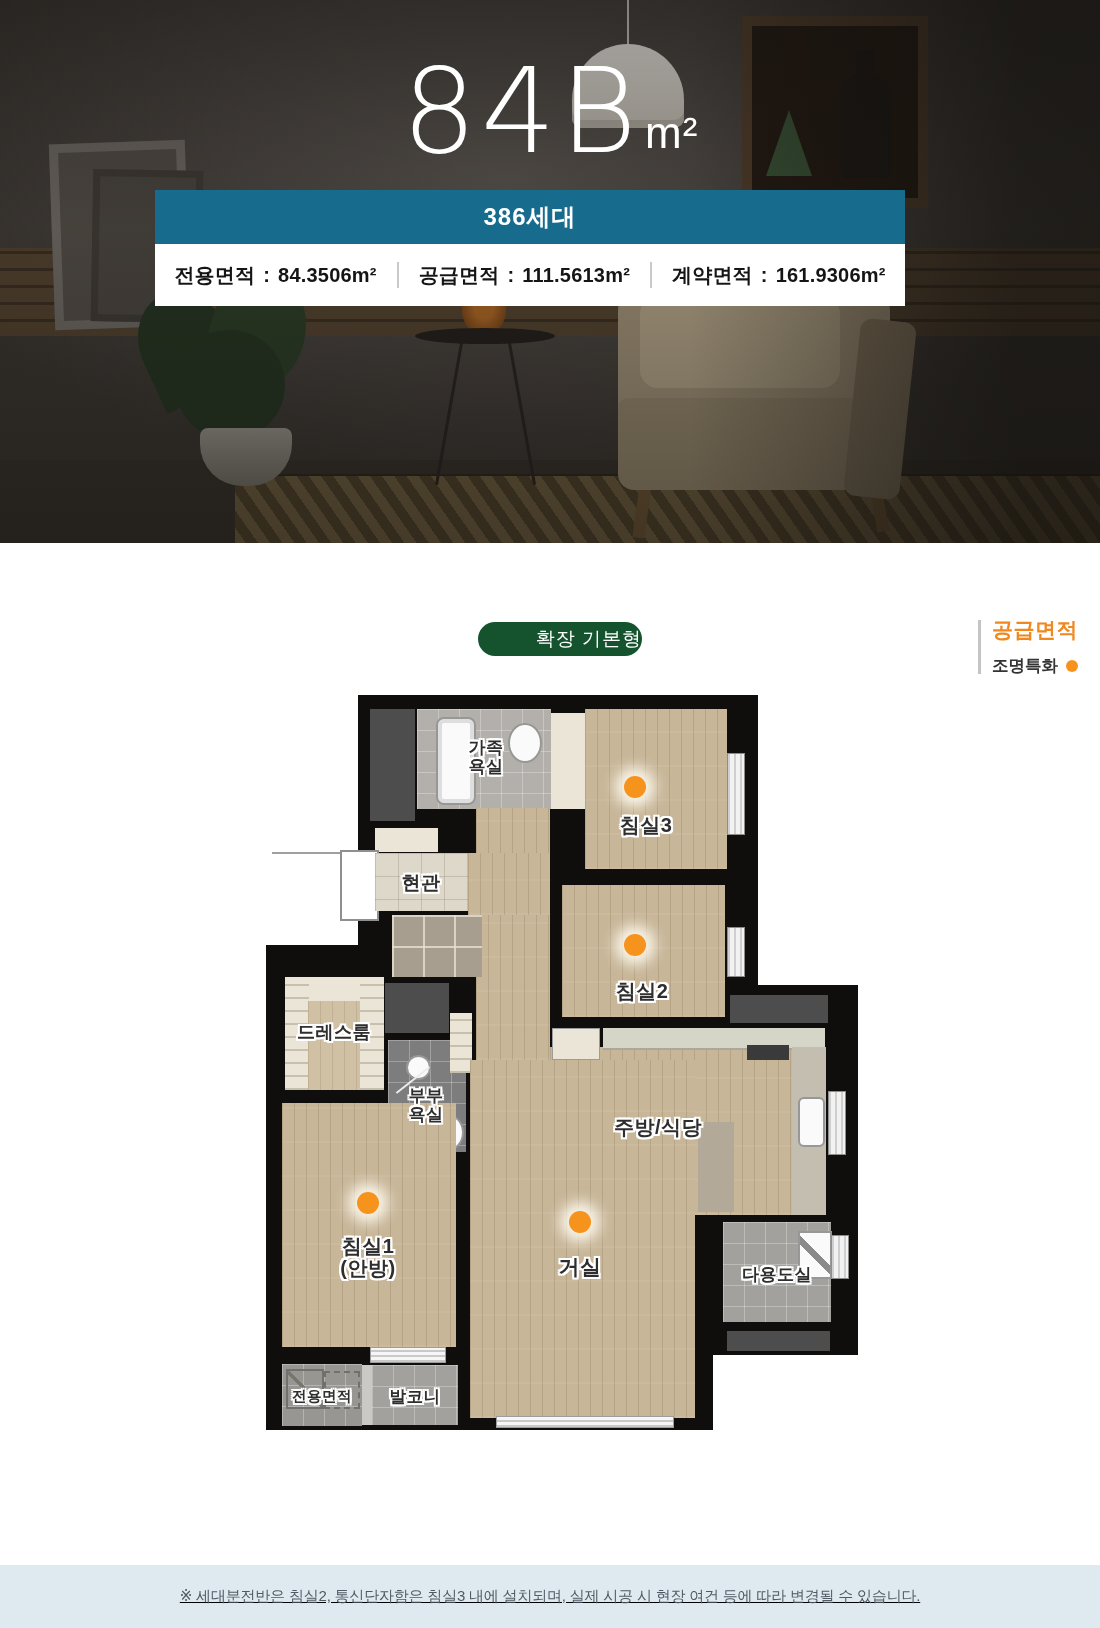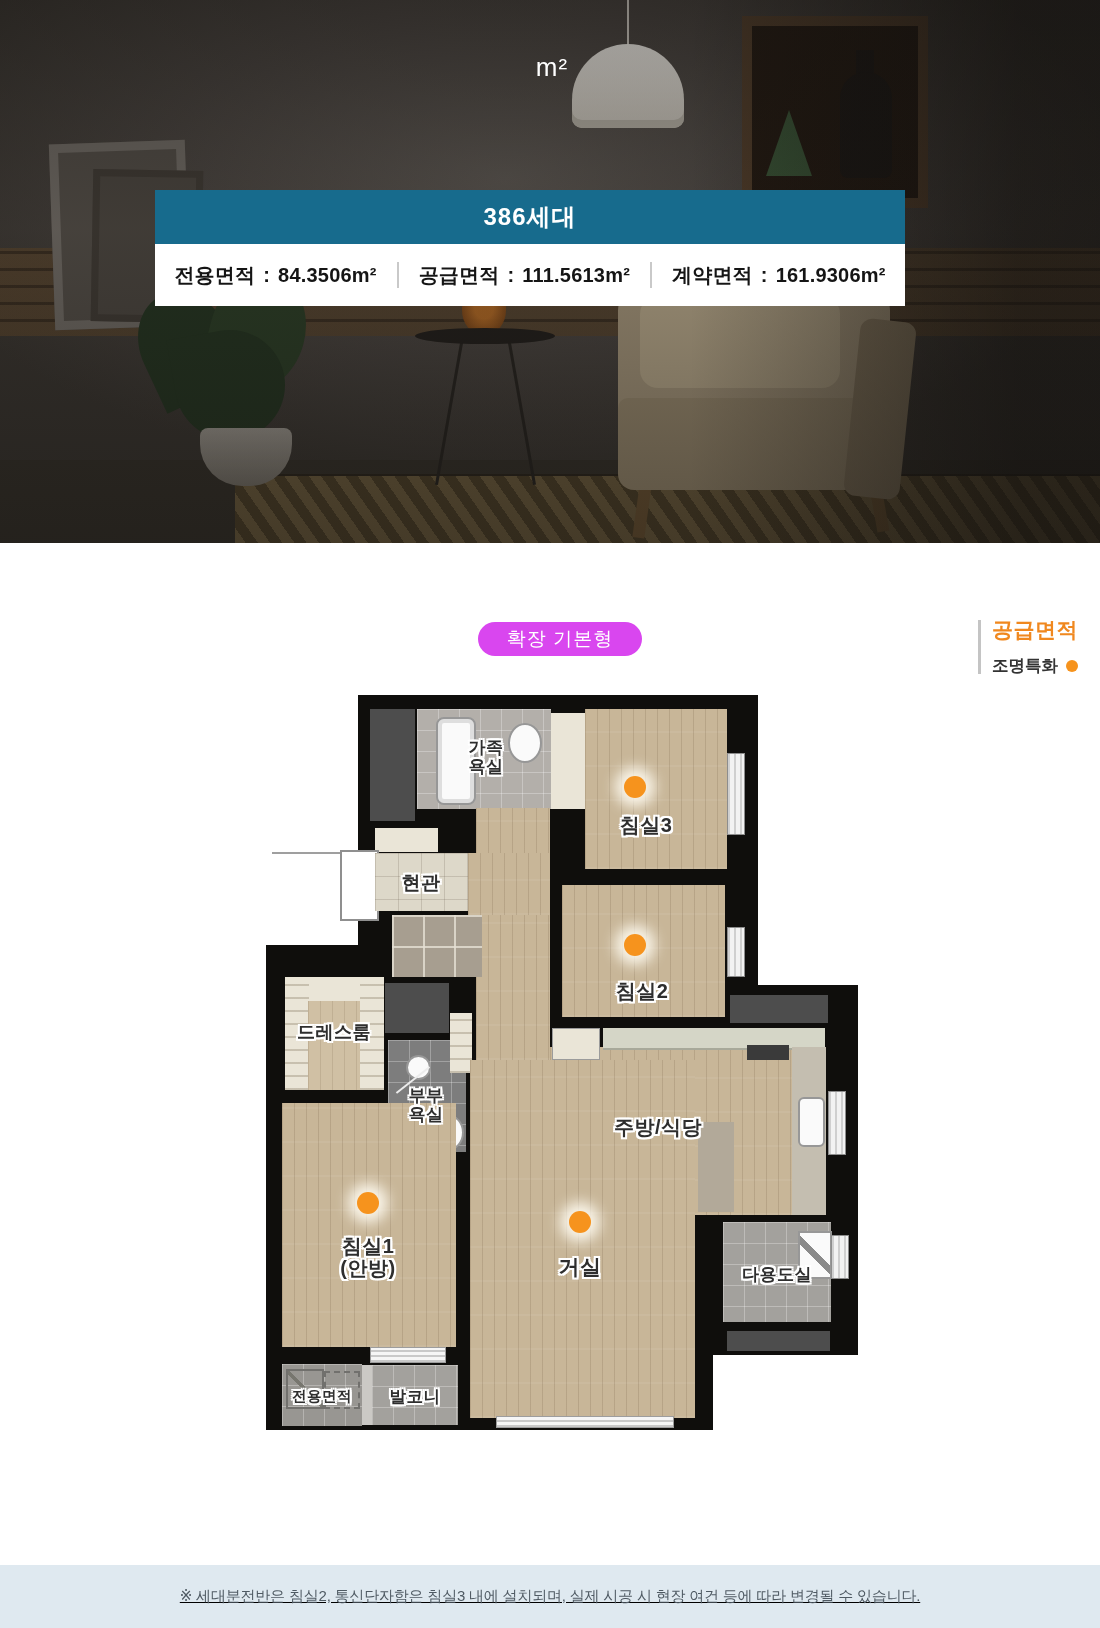--- a/index.html
+++ b/index.html
@@ -32,31 +32,31 @@
   .h-chairback{left:618px;top:286px;width:272px;height:150px;background:#a3947a;border-radius:24px 24px 8px 8px;}
   .h-cushion{left:640px;top:296px;width:200px;height:92px;background:#b5a689;border-radius:18px;}
   .h-seat{left:618px;top:398px;width:272px;height:92px;background:#998a6f;border-radius:10px 10px 16px 16px;}
   .h-arm{left:852px;top:320px;width:56px;height:178px;background:#887960;border-radius:12px;transform:rotate(6deg);}
   .h-leg{width:12px;background:#6d5433;}
   .h-darkright{left:690px;top:0;width:410px;height:543px;background:linear-gradient(90deg,rgba(15,13,11,0) 0%,rgba(15,13,11,.55) 80%);}
   .h-overlay{left:0;top:0;width:1100px;height:543px;z-index:2;
     background:linear-gradient(180deg,rgba(18,16,14,.40),rgba(18,16,14,.18) 42%,rgba(18,16,14,.45));}
   .hero-title{position:absolute;left:0;top:52px;width:100%;display:flex;justify-content:center;align-items:flex-end;z-index:3;color:#fff;}
   .ht-main{font-family:"DejaVu Sans",sans-serif;font-weight:100;font-size:118px;line-height:1;letter-spacing:4px;}
-  .ht-unit{font-size:26px;font-weight:300;margin:0 0 12px 4px;letter-spacing:1px;}
+  .ht-unit{font-size:44px;font-weight:300;margin:0 0 12px 4px;letter-spacing:1px;}
   .badge{position:absolute;left:155px;top:190px;width:750px;height:54px;background:var(--teal,#176b8d);color:#fff;
     font-size:24px;font-weight:700;display:flex;align-items:center;justify-content:center;z-index:3;letter-spacing:1px;}
   .info-bar{position:absolute;left:155px;top:244px;width:750px;height:62px;background:#fff;display:flex;align-items:center;
     justify-content:center;gap:20px;z-index:3;color:#151515;font-size:20px;font-weight:700;}
   .area-item{display:flex;align-items:center;gap:8px;letter-spacing:.2px;}
   .vdiv{width:2px;height:26px;background:#c9c9c9;}
 
   
-  .pill{position:absolute;left:478px;top:622px;width:164px;height:34px;line-height:34px;text-align:center;border-radius:18px;
-    background:#d946ef;color:#fff;font-size:19px;font-weight:500;letter-spacing:1px;cursor:pointer;}
+  .pill{position:absolute;left:478px;top:622px;width:164px;height:34px;line-height:34px;text-align:right;border-radius:18px;
+    background:#14532d;color:#fff;font-size:19px;font-weight:500;letter-spacing:1px;cursor:pointer;}
   .paid-options{position:absolute;left:978px;top:616px;width:120px;}
   .po-bar{position:absolute;left:0;top:4px;width:3px;height:54px;background:#c4c4c4;}
   .po-title{margin-left:14px;font-size:21px;font-weight:700;color:var(--orange,#f0881f);letter-spacing:.5px;}
   .po-item{margin-left:14px;margin-top:11px;font-size:16.5px;font-weight:600;color:#333;display:flex;align-items:center;}
   .po-dot{display:inline-block;width:12px;height:12px;border-radius:50%;background:var(--dot,#f6931d);margin-left:8px;}
 
   
   .plan{position:absolute;left:258px;top:695px;width:592px;height:735px;}
   .plan .abs{position:absolute;}
   .wallblk{position:absolute;background:#0f0e0c;}
@@ -115,20 +115,21 @@
     <div class="abs h-leg" style="left:636px;top:484px;height:54px;transform:rotate(8deg);"></div>
     <div class="abs h-leg" style="left:872px;top:470px;height:62px;transform:rotate(-10deg);"></div>
     <div class="abs h-chairback"></div>
     <div class="abs h-cushion"></div>
     <div class="abs h-seat"></div>
     <div class="abs h-arm"></div>
     <div class="abs h-darkright"></div>
     <div class="abs h-overlay"></div>
 
     <div class="hero-title">
+      <span class="ht-main">84B</span>
       <span class="ht-unit">m²</span>
     </div>
     <div class="badge">386세대</div>
     <div class="info-bar">
       <div class="area-item">
         <span>전용면적</span>
           <span>:</span>
           <span>84.3506m²</span>
       </div>
       <div class="vdiv"></div>

